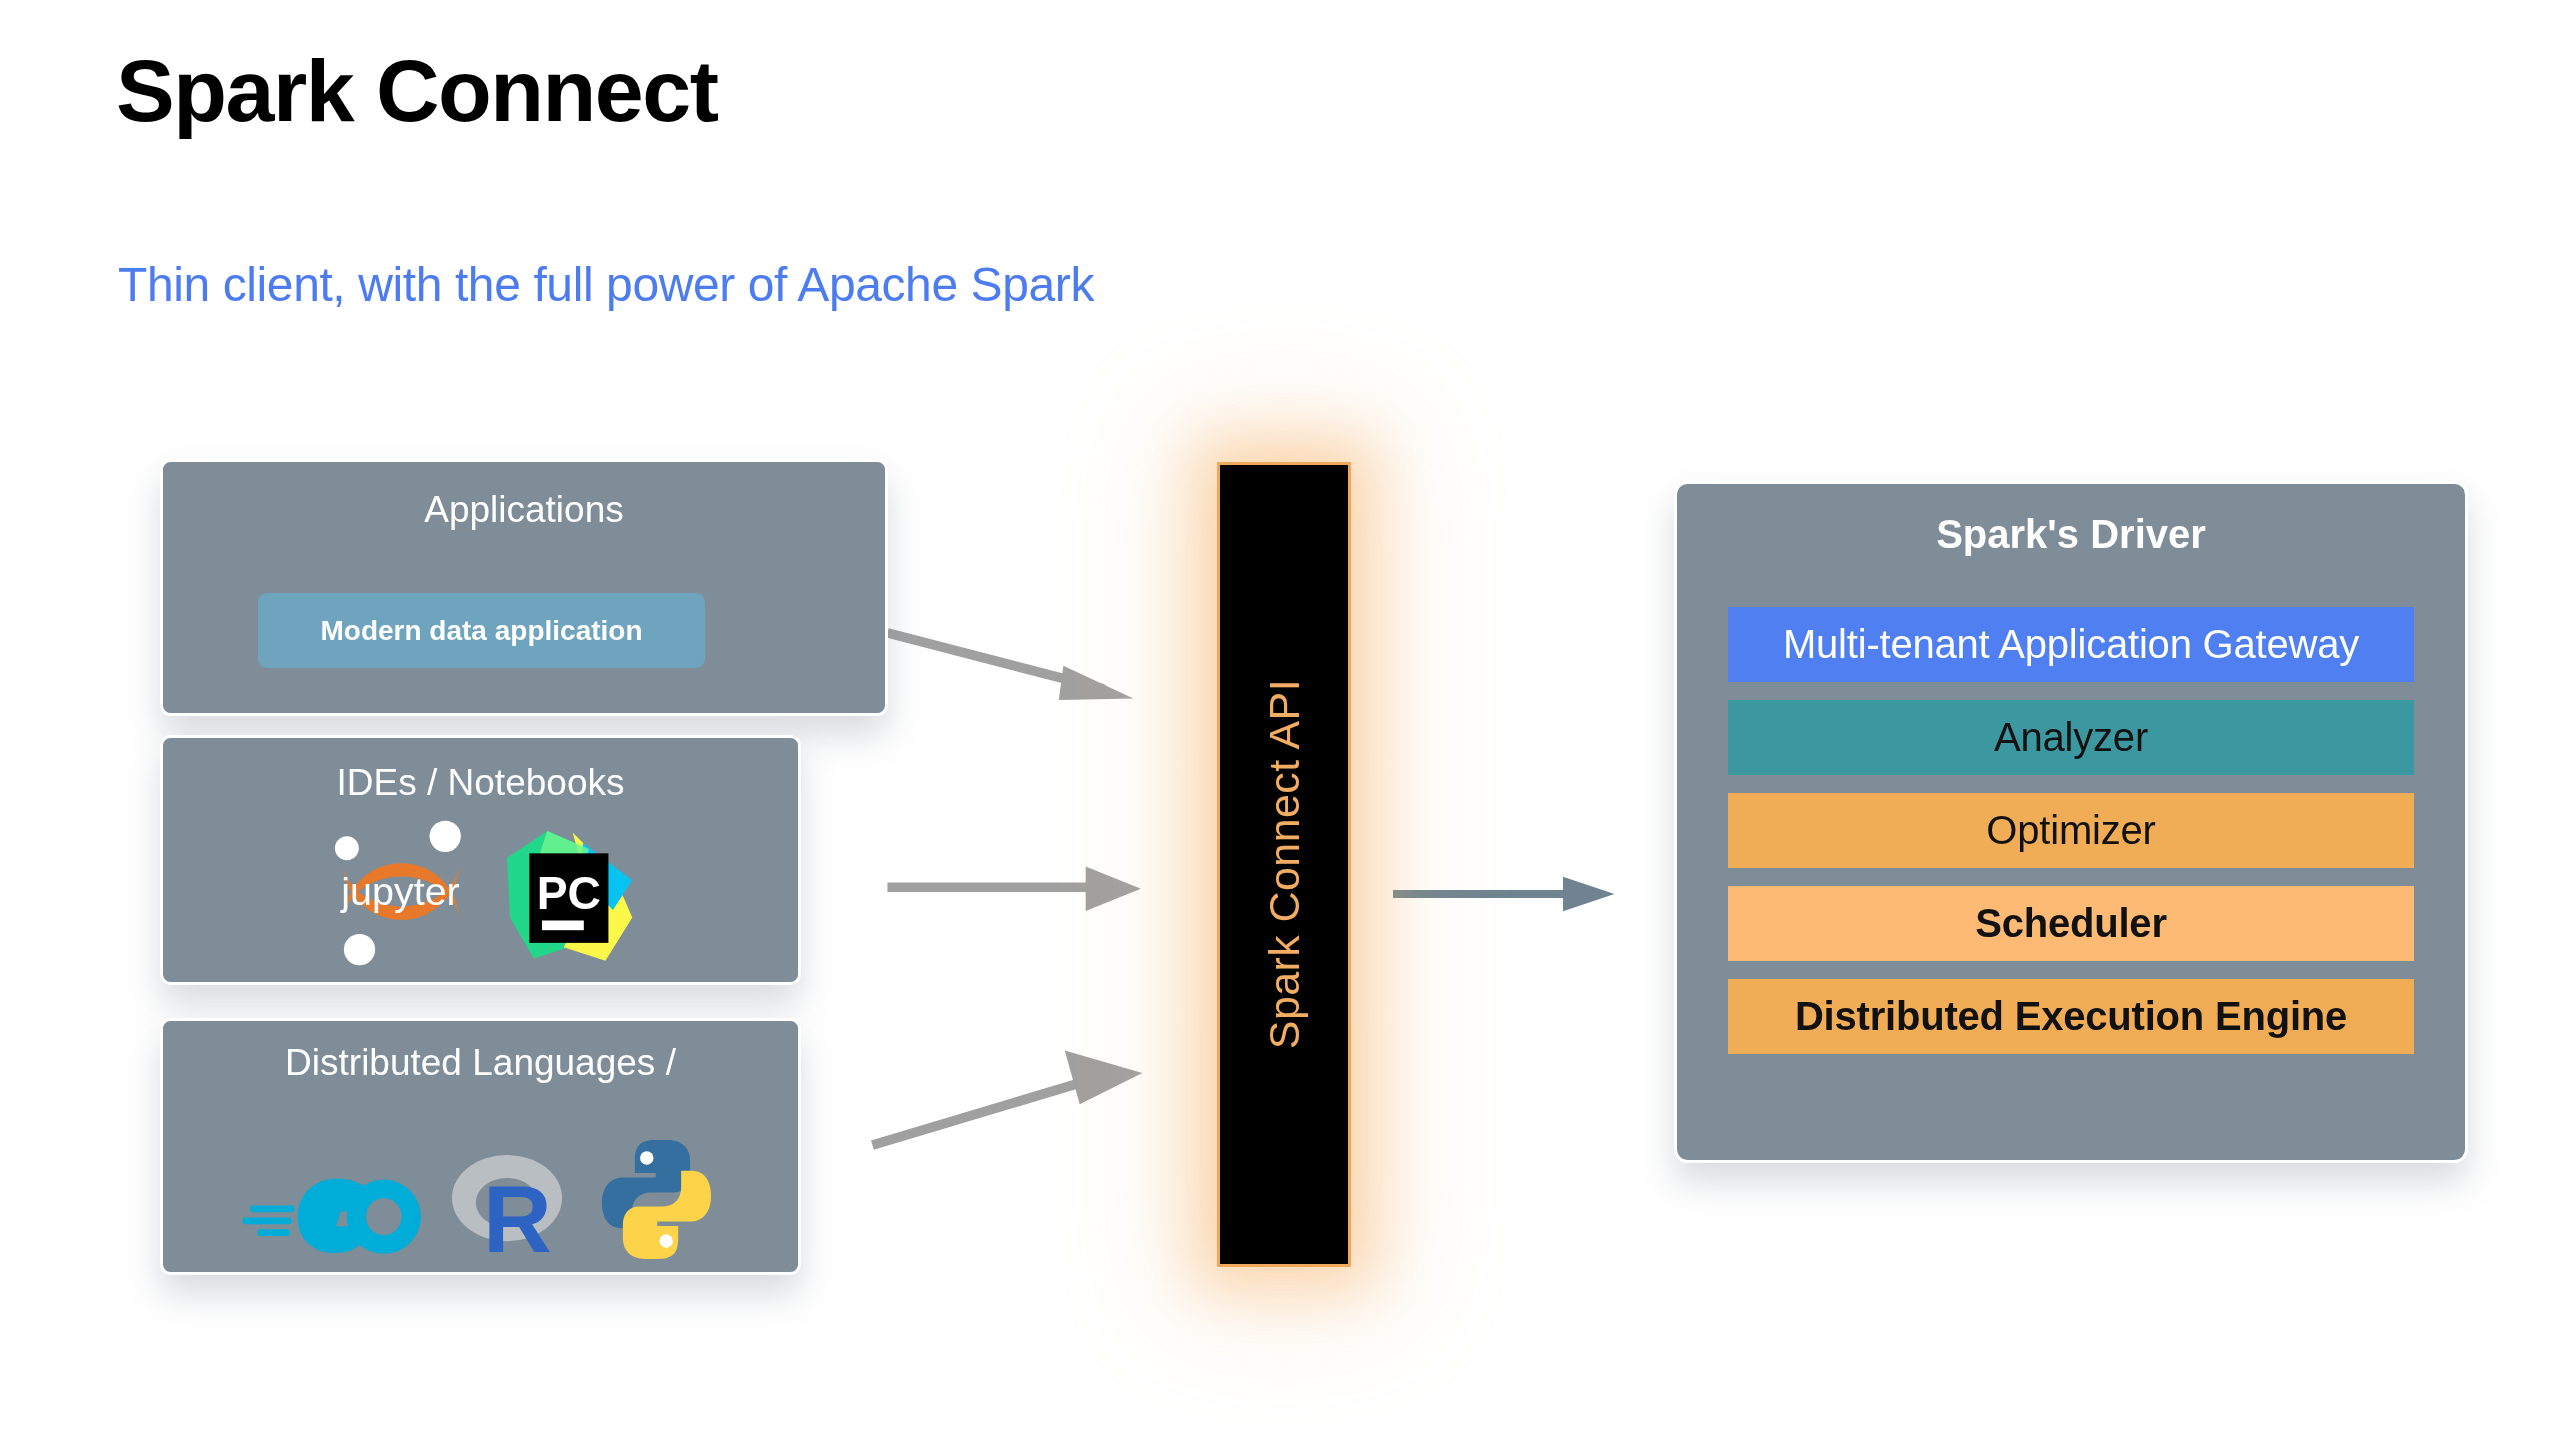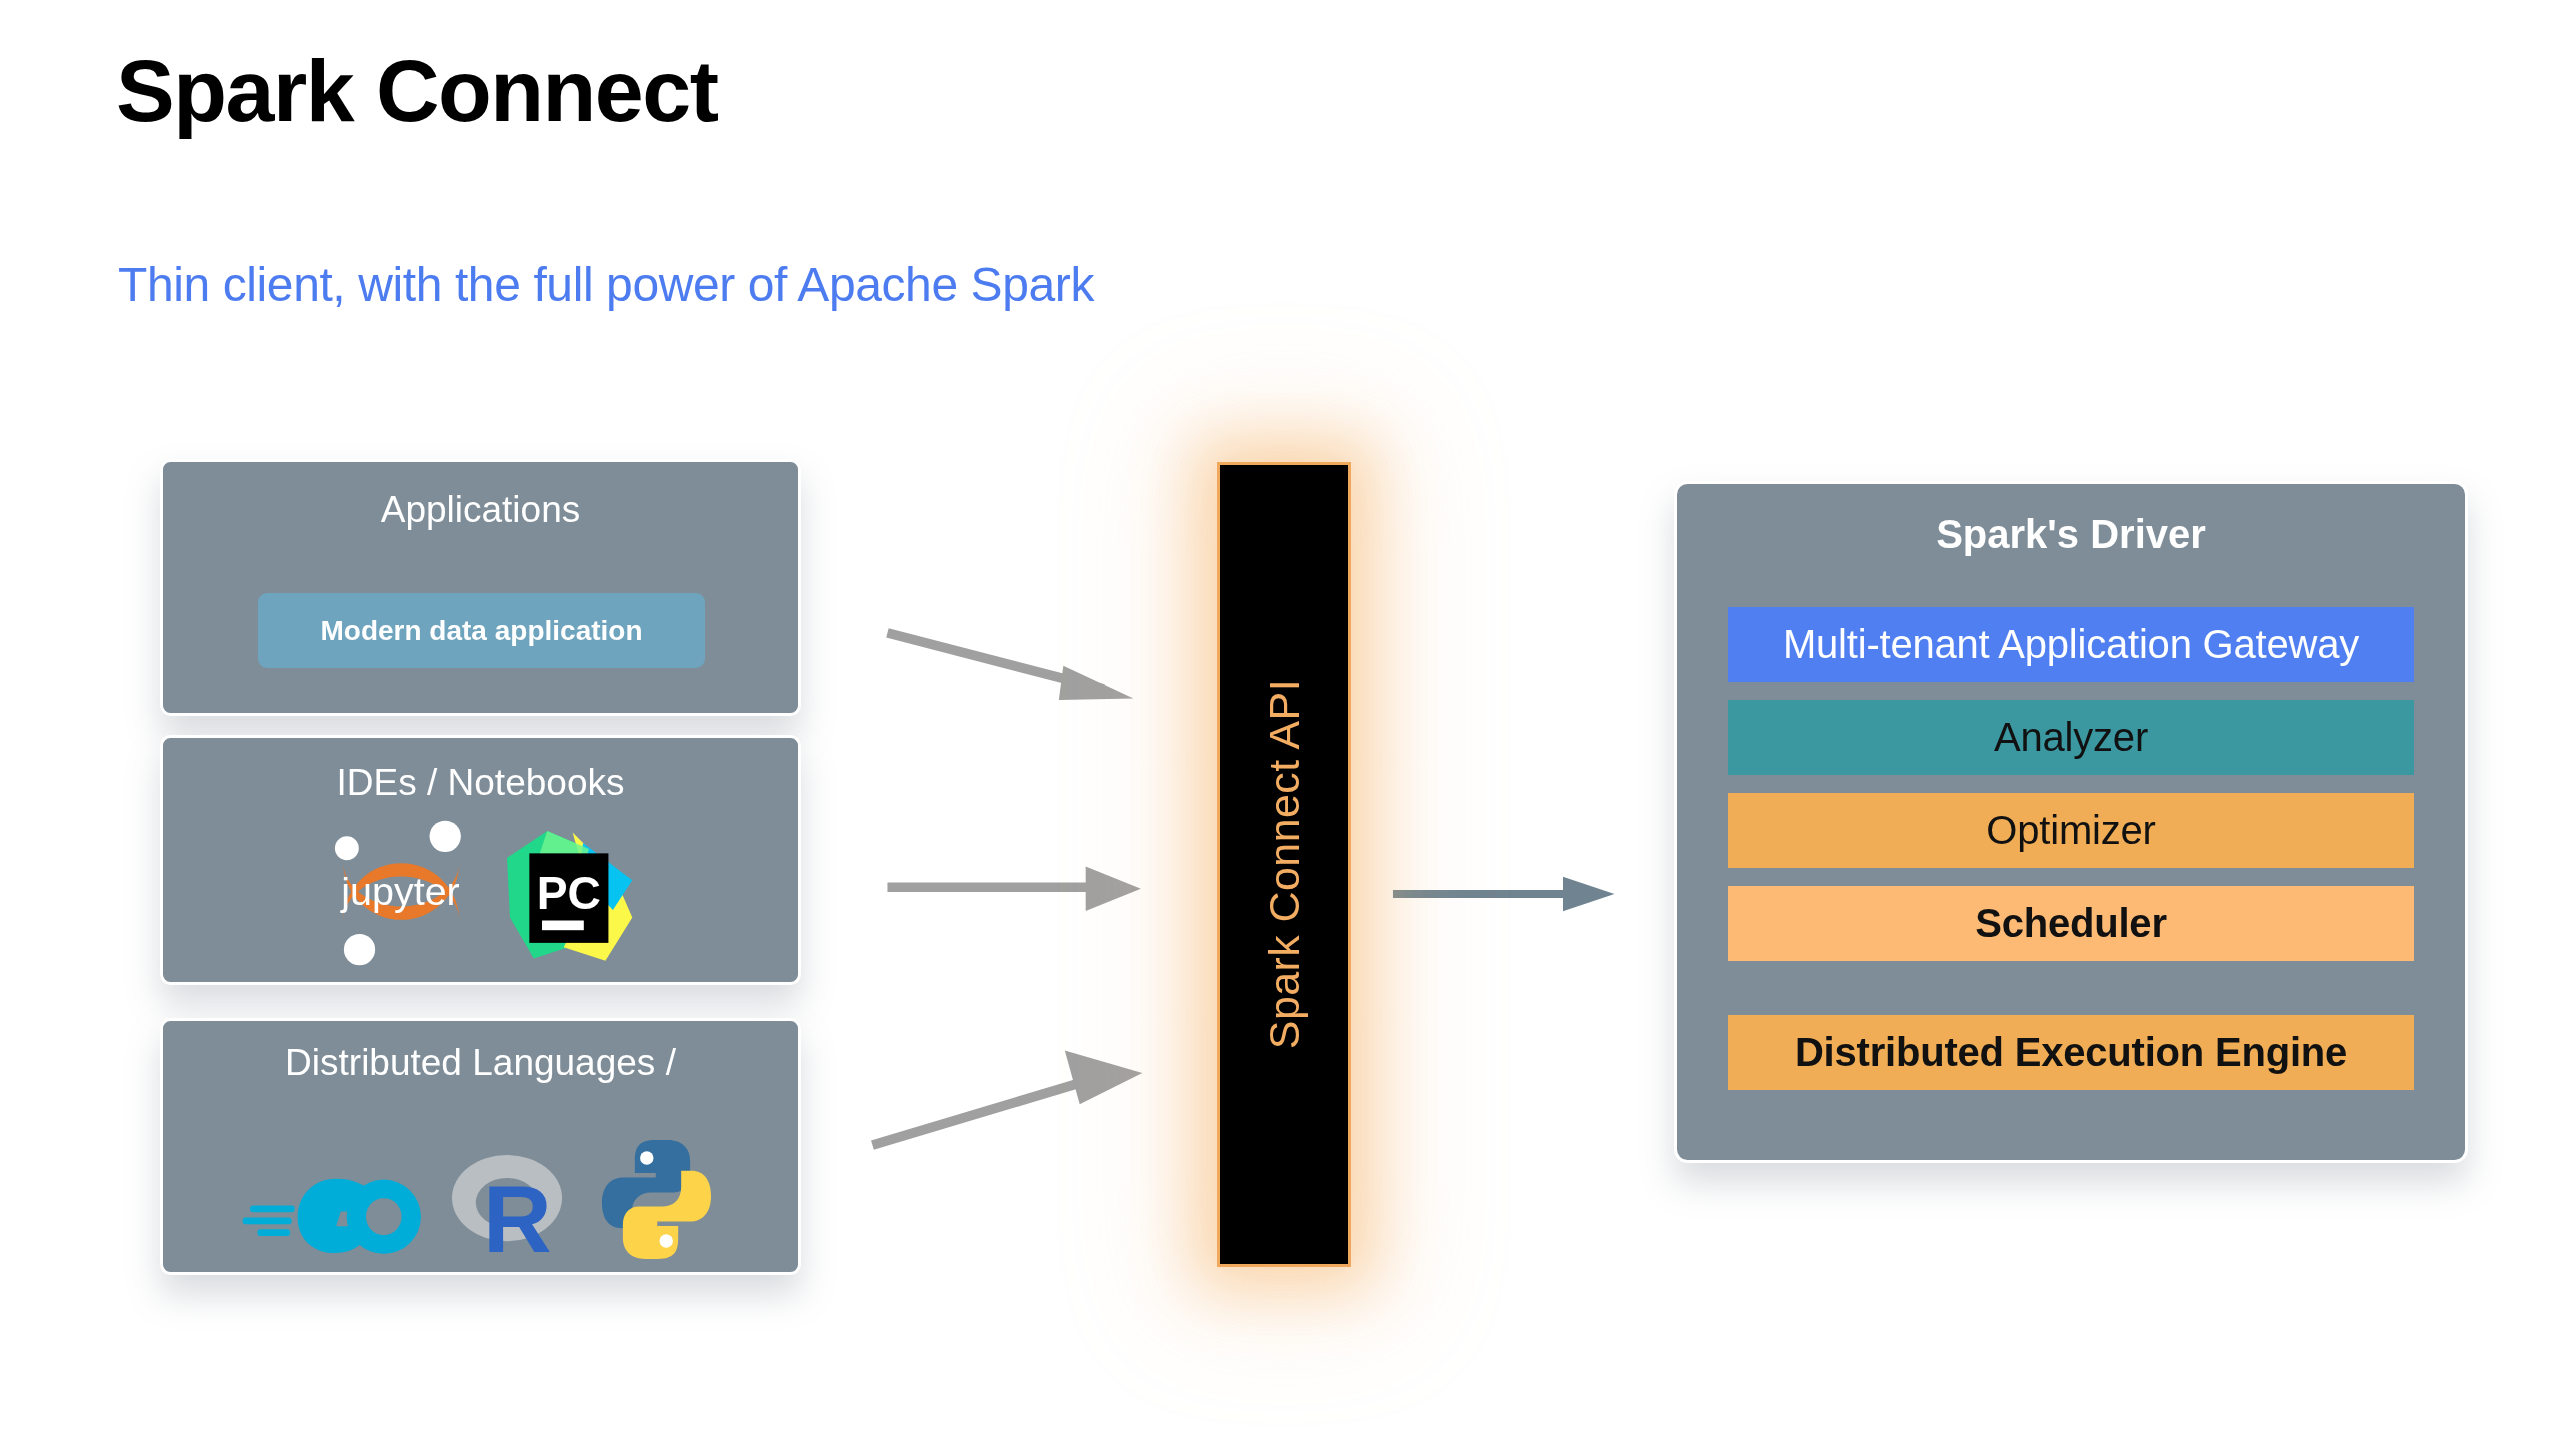--- a/index.html
+++ b/index.html
@@ -35,21 +35,21 @@
     border-radius:10.4px;
     box-shadow:0 19.4px 34px rgba(120,130,140,0.28);
     box-sizing:border-box;
   }
   .panel-title {
     color:#ffffff; text-align:center; font-size:37px; font-weight:400;
     letter-spacing:0px;
   }
 
   
-  #panel-applications { left:160px; top:459px;  width:641px; height:257px; }
+  #panel-applications { left:160px; top:459px;  width:728px; height:257px; }
   #panel-ides        { left:160px; top:735px;  width:641px; height:250px; }
   #panel-languages   { left:160px; top:1018px; width:641px; height:257px; }
 
   #panel-applications .panel-title { margin-top:27px; }
   #panel-ides .panel-title { margin-top:24px; }
   #panel-languages .panel-title { margin-top:21px; line-height:1.16; }
 
   .chip {
     position:absolute; left:95px; top:131px; width:447px; height:75px;
     background:#6ea4bd; border-radius:9px;
@@ -214,20 +214,20 @@
         </div>
         <div class="driver-row" style="background: rgb(59, 152, 160); color: rgb(17, 17, 17); font-weight: 400;">
           <span>Analyzer</span>
         </div>
         <div class="driver-row" style="background: rgb(240, 173, 85); color: rgb(17, 17, 17); font-weight: 400;">
           <span>Optimizer</span>
         </div>
         <div class="driver-row" style="background: #fdba74; color: rgb(17, 17, 17); font-weight: 700;">
           <span>Scheduler</span>
         </div>
-        <div class="driver-row" style="background: rgb(240, 173, 85); color: rgb(17, 17, 17); font-weight: 700; margin-top: 36px;">
+        <div class="driver-row" style="background: rgb(240, 173, 85); color: rgb(17, 17, 17); font-weight: 700;">
           <span>Distributed Execution Engine</span>
         </div>
       </div>
   </div>
 
 </div>
 
 
 </body></html>

